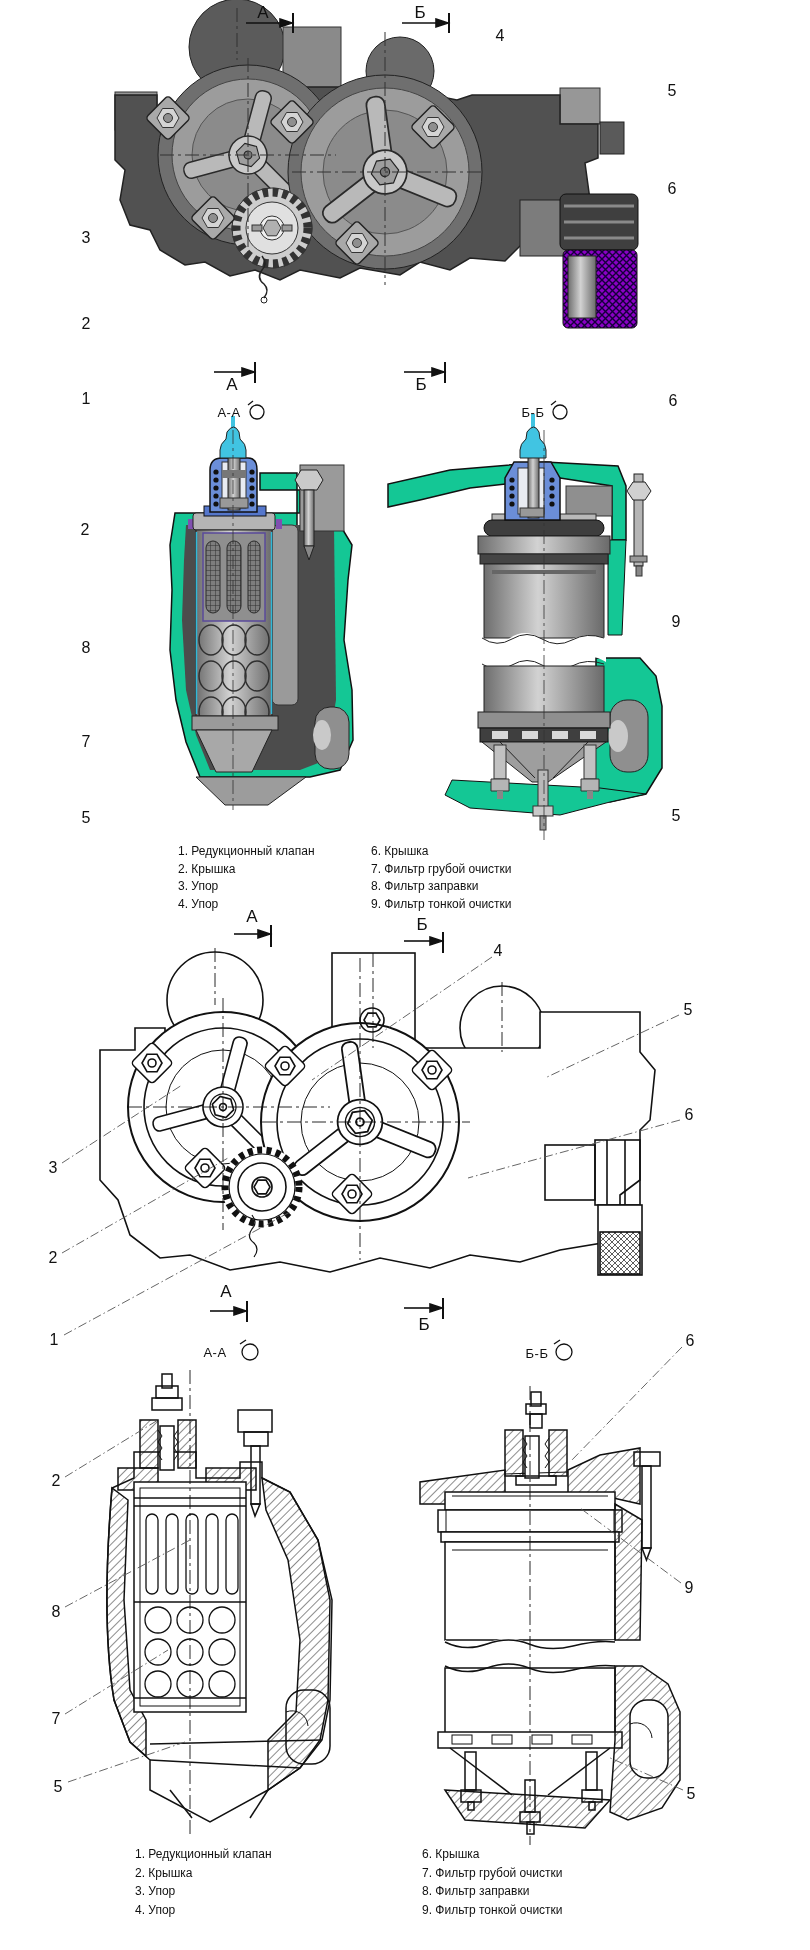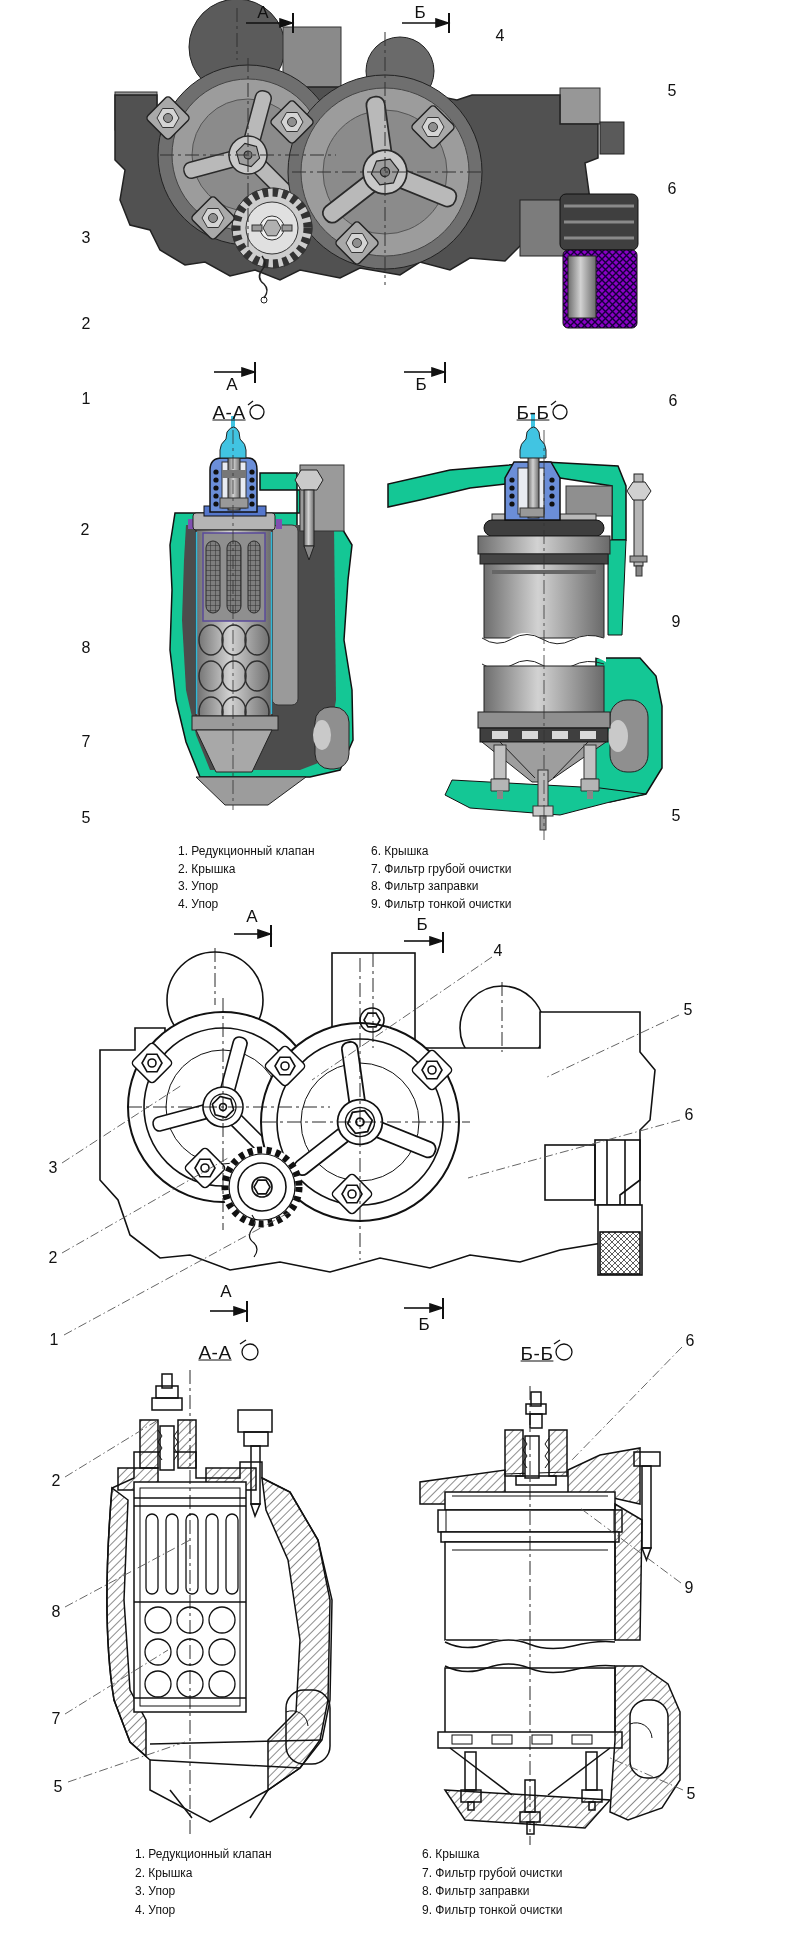--- a/index.html
+++ b/index.html
@@ -1,21 +1,21 @@
 <!DOCTYPE html>
 <html><head>
 <meta charset="utf-8">
 <style>
   html,body{margin:0;padding:0;background:#fff;}
   #canvas{position:relative;width:810px;height:1950px;background:#ffffff;overflow:hidden;
           font-family:"Liberation Sans",sans-serif;color:#111;}
   #art{position:absolute;left:0;top:0;}
   .num{position:absolute;font-size:16px;line-height:1;transform:translate(-50%,-50%);white-space:nowrap;}
   .cut{position:absolute;font-size:17px;line-height:1;transform:translate(-50%,-50%);white-space:nowrap;}
-  .sec{position:absolute;font-size:19px;line-height:1;transform:translate(-50%,-50%);letter-spacing:.5px;white-space:nowrap;text-decoration:underline;}
+  .sec{position:absolute;font-size:13px;line-height:1;transform:translate(-50%,-50%);letter-spacing:.5px;white-space:nowrap;}
   .legend{position:absolute;font-size:12px;}
   .legend div{white-space:nowrap;}
   .lg-top div{line-height:17.5px;}
   .lg-bot div{line-height:18.5px;}
 </style>
 </head>
 <body>
 
 <div id="canvas">
 

